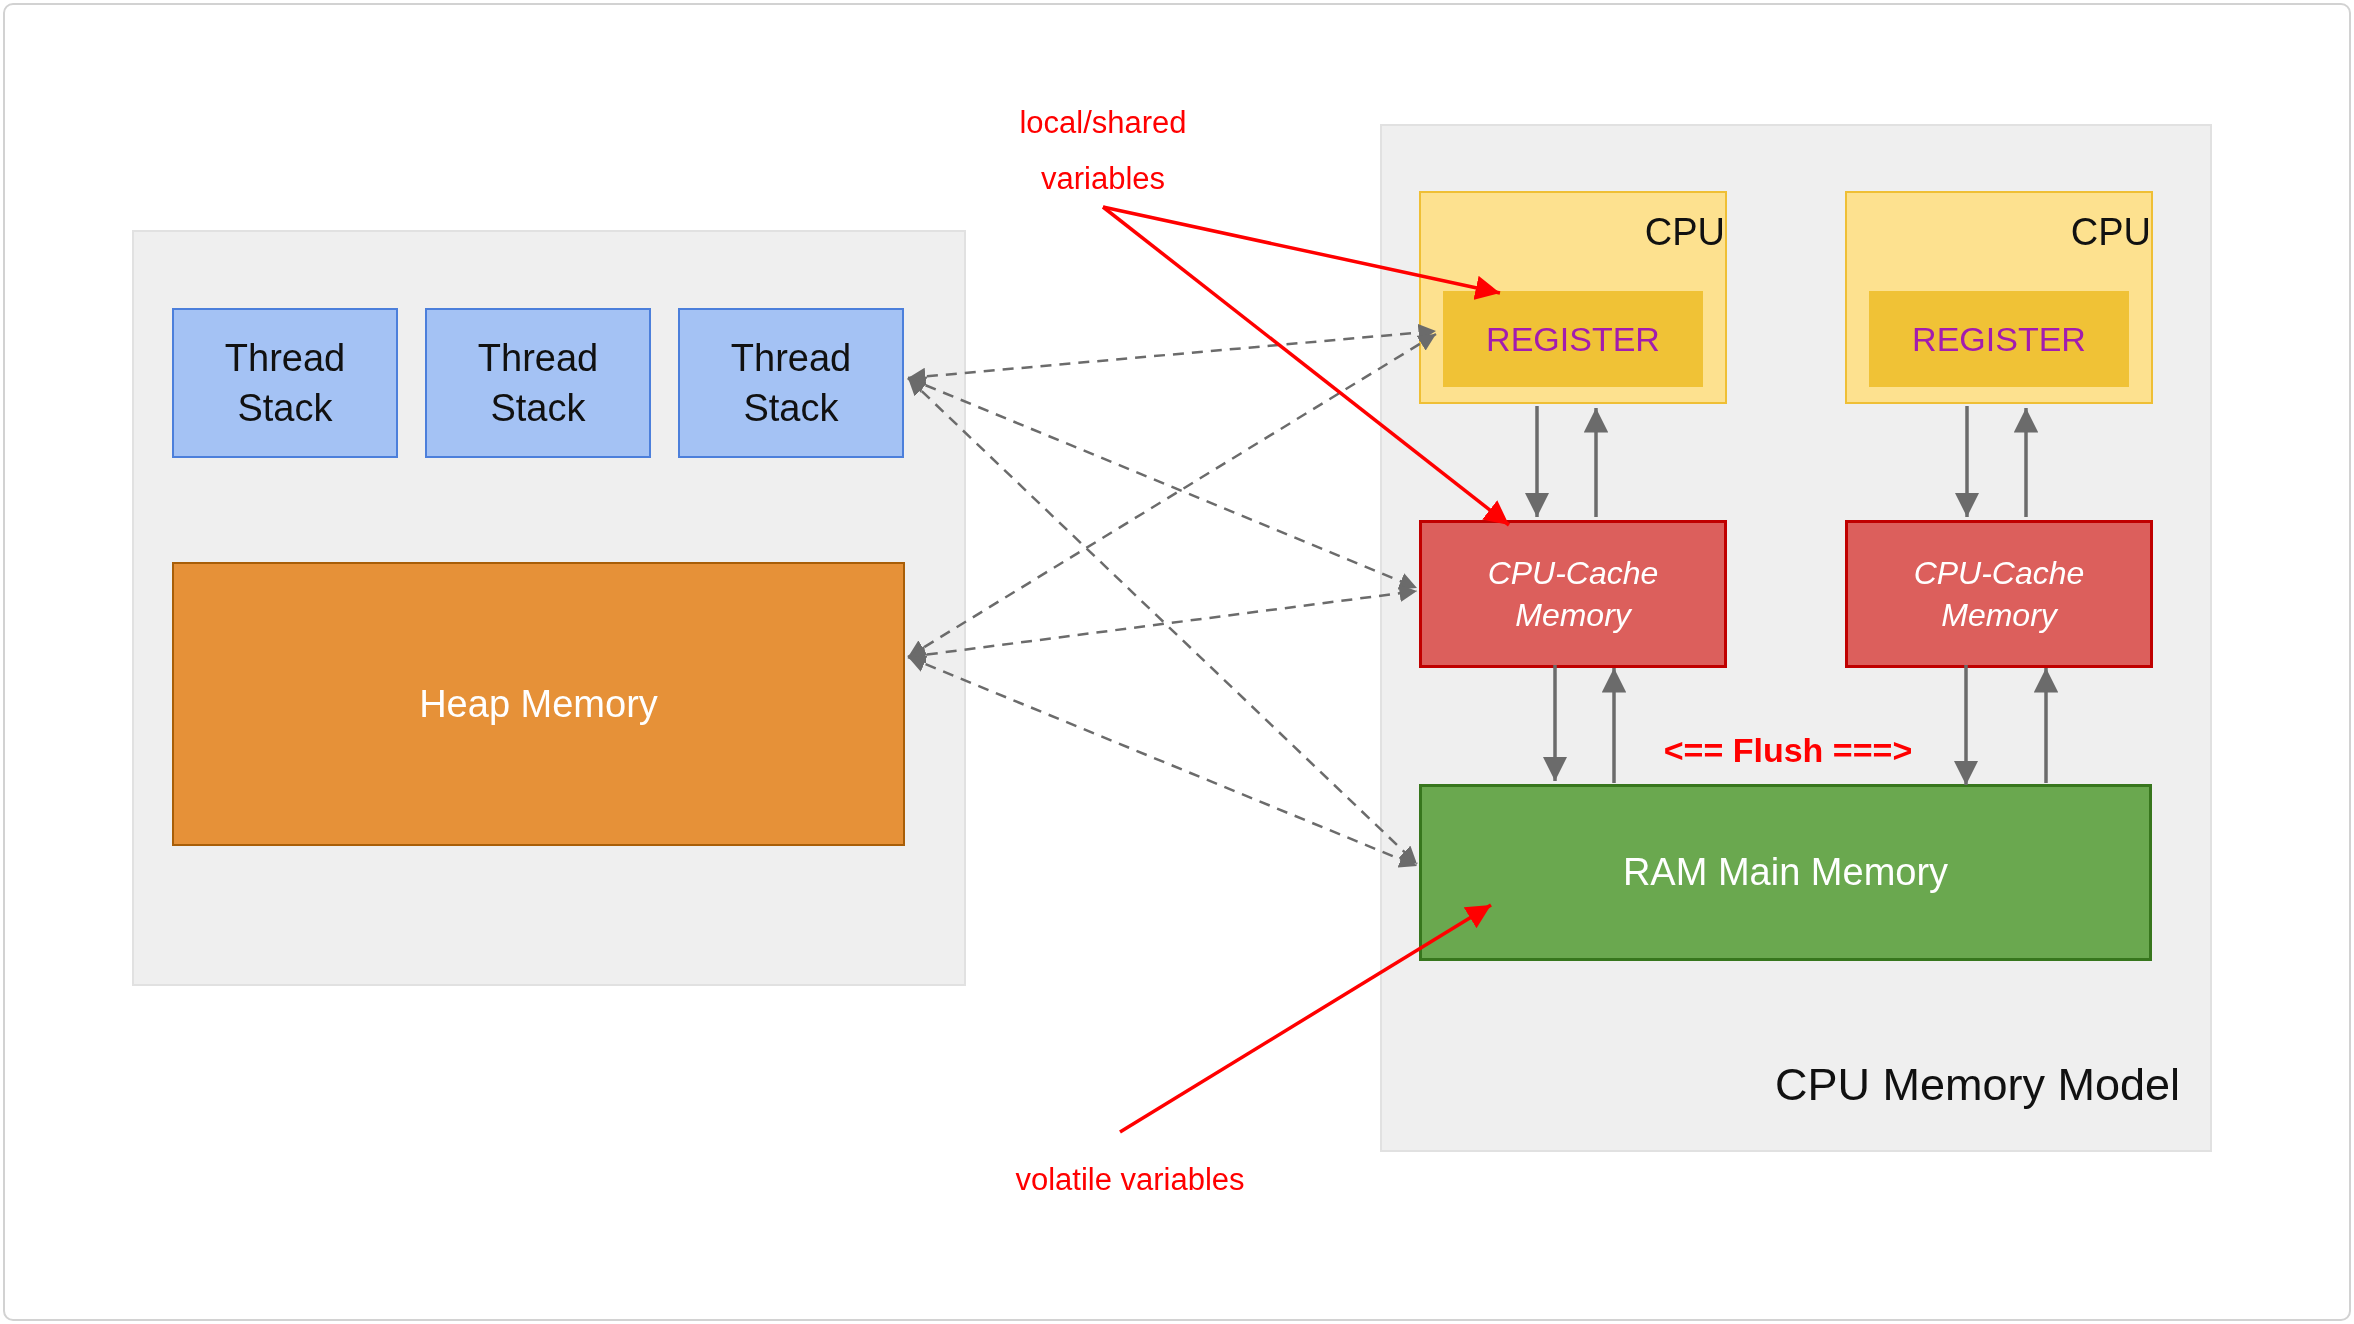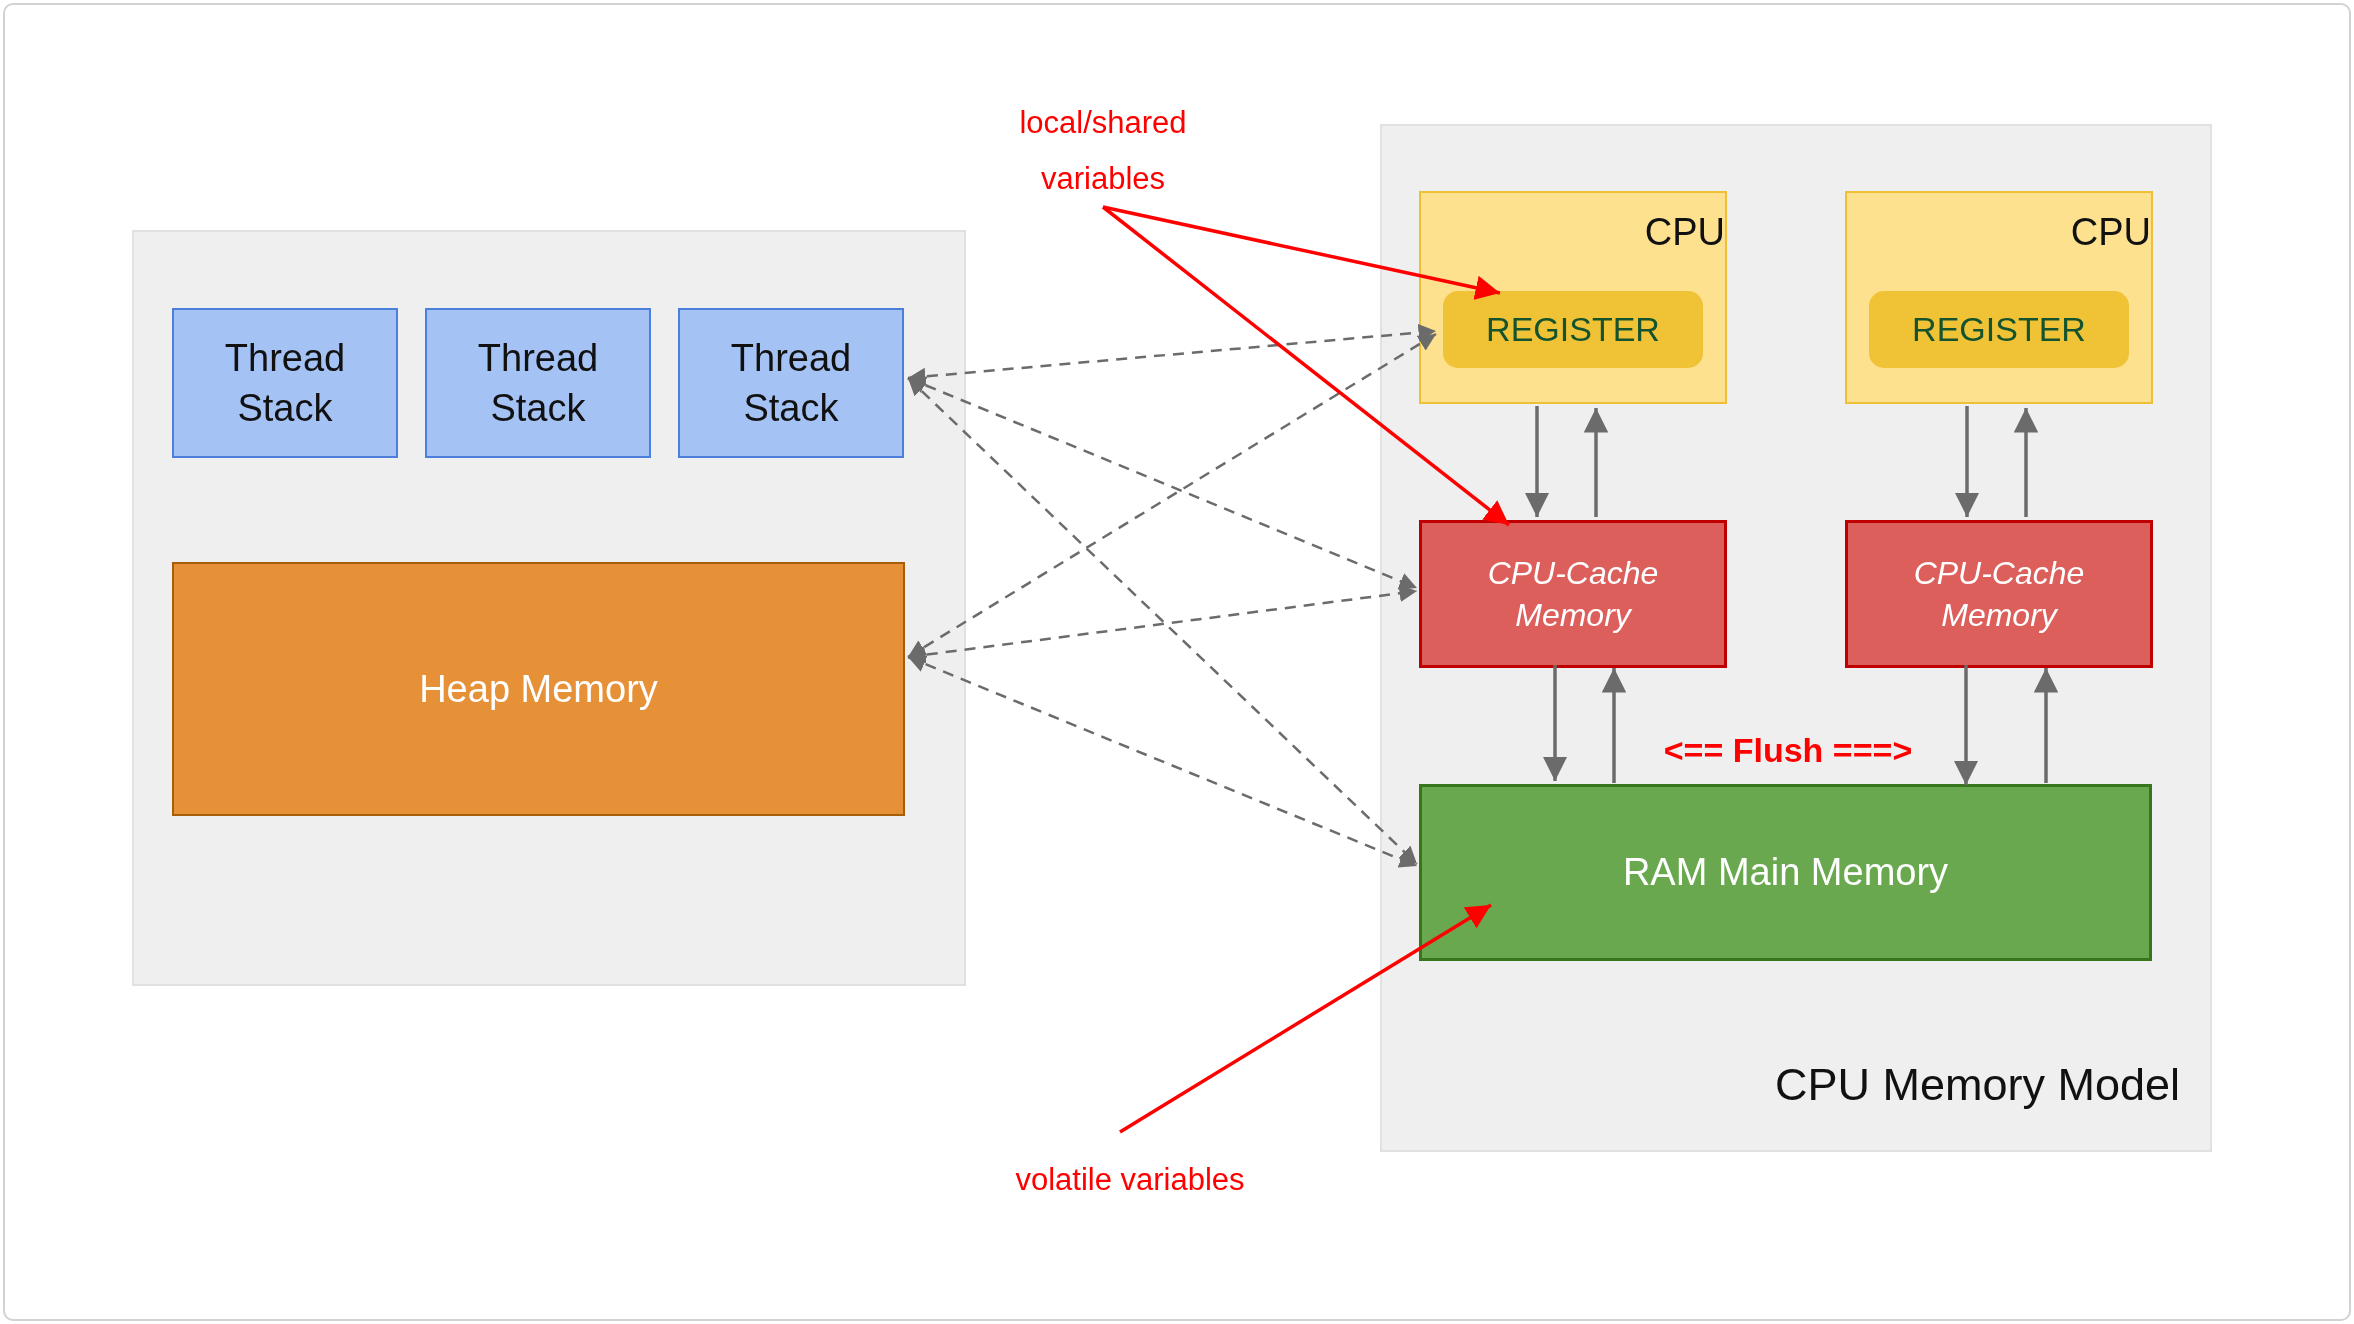--- a/index.html
+++ b/index.html
@@ -12,28 +12,28 @@
   .panel-jvm{left:132px;top:230px;width:834px;height:756px;}
   .panel-cpu{left:1380px;top:124px;width:832px;height:1028px;}
   .section-title{position:absolute;font-size:45px;color:#111;text-align:right;line-height:50px;}
   .t-jvm{left:420px;top:902px;width:506px;}
   .t-cpu{left:1730px;top:1060px;width:450px;}
   .box{position:absolute;box-sizing:border-box;display:flex;align-items:center;justify-content:center;text-align:center;}
   .thread{width:226px;height:150px;top:308px;background:var(--blue-fill,#a4c2f4);border:2px solid var(--blue-border,#4c7fdb);
           color:#111;font-size:38px;line-height:50px;}
   .thread .wrap{width:160px;}
   .ts1{left:172px;} .ts2{left:425px;} .ts3{left:678px;}
-  .heap{left:172px;top:562px;width:733px;height:254px;background:var(--orange-fill,#e69138);border:2px solid var(--orange-border,#a85e08);
+  .heap{left:172px;top:562px;width:733px;height:284px;background:var(--orange-fill,#e69138);border:2px solid var(--orange-border,#a85e08);
         color:#fff;font-size:38px;}
   .cpu-box{top:191px;width:308px;height:213px;background:var(--yellow-fill,#fde18f);border:2px solid var(--yellow-border,#efbf35);
            display:block;}
   .cpu1{left:1419px;} .cpu2{left:1845px;}
   .cpu-title{display:block;text-align:right;margin-top:18px;font-size:38px;color:#111;}
-  .register{position:absolute;left:22px;top:98px;width:260px;height:77px;background:var(--register-fill,#f0c236);
-            display:flex;align-items:center;justify-content:center;font-size:34px;color:#14532d;border-radius:15px;}
+  .register{position:absolute;left:22px;top:98px;width:260px;height:96px;background:var(--register-fill,#f0c236);
+            display:flex;align-items:center;justify-content:center;font-size:34px;color:#a21caf;}
   .cache{top:520px;width:308px;height:148px;background:var(--red-fill,#dc5f5c);border:3px solid var(--red-border,#c00000);
          color:#fff;font-size:32px;line-height:42px;}
   .cache .wrap{width:210px;font-style:italic;}
   .cache1{left:1419px;} .cache2{left:1845px;}
   .ram{left:1419px;top:784px;width:733px;height:177px;background:var(--green-fill,#6aa84f);border:3px solid var(--green-border,#37761d);
        color:#fff;font-size:38px;}
   .annotation{position:absolute;color:var(--annotation-red,#ff0000);font-size:31px;text-align:center;line-height:56px;}
   .a-local{left:993px;top:95px;width:220px;}
   .a-volatile{left:950px;top:1152px;width:360px;}
   .a-flush{left:1638px;top:722px;width:300px;font-weight:bold;font-size:34px;}

